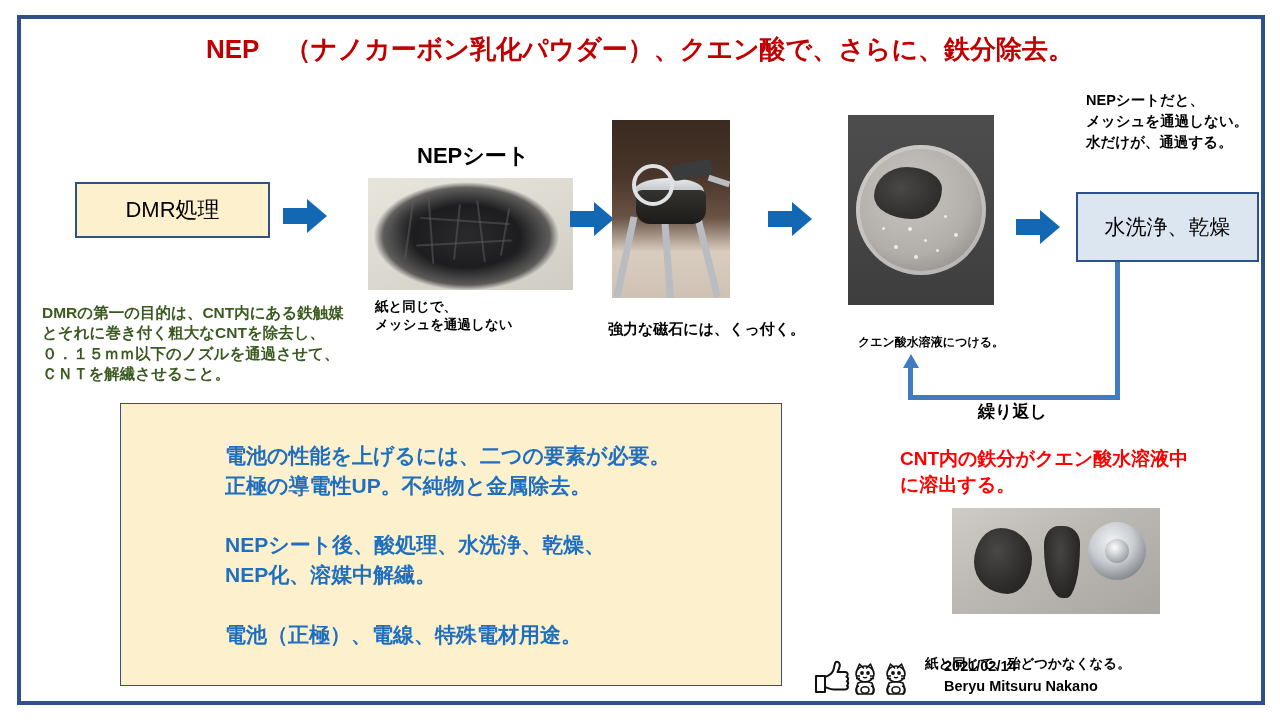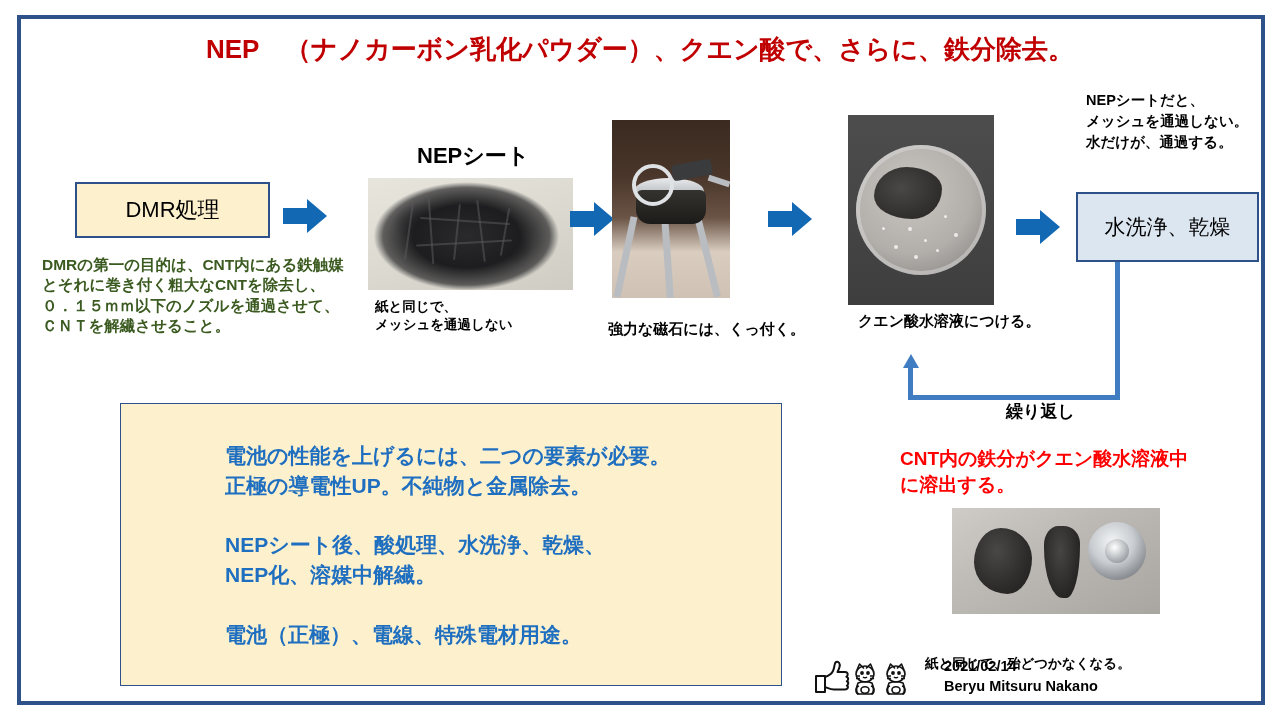--- a/index.html
+++ b/index.html
@@ -62,41 +62,42 @@
     border-left:20px solid var(--ac);
   }
   .arrow{width:44px;height:34px;}
 
   
   .t-green{
     color:#3a5a20;
     font-size:15.5px;
     font-weight:bold;
     line-height:1.32;
+    margin-top:48px;
   }
   .t-black{
     color:#000000;
     font-weight:bold;
   }
   .t-red{
     color:#ff0000;
     font-weight:bold;
   }
 
   .dmr-desc{left:42px;top:255px;width:305px;}
 
   .nep-label{left:396px;top:141px;font-size:22px;margin-left:21px;}
   .nep-cap{left:375px;top:298px;font-size:13.5px;line-height:1.35;}
 
   .magnet-cap{left:608px;top:320px;font-size:15px;}
-  .citric-cap{left:858px;top:312px;font-size:15px;}
+  .citric-cap{left:858px;top:334px;font-size:12px;}
 
   .mesh-note{left:1062px;top:90px;font-size:14.5px;line-height:1.45;}
 
-  .repeat-label{left:978px;top:400px;font-size:17px;margin-left:28px;}
+  .repeat-label{left:978px;top:400px;font-size:17px;}
   .dissolve-note{left:900px;top:446px;font-size:19px;line-height:1.35;}
   .magnet2-cap{left:925px;top:655px;font-size:13.5px;}
 
   
   .summary-box{
     left:120px;top:403px;width:662px;height:283px;
     box-sizing:border-box;
     background:#fdf0cd;
     border:1.5px solid #2e5189;
   }

